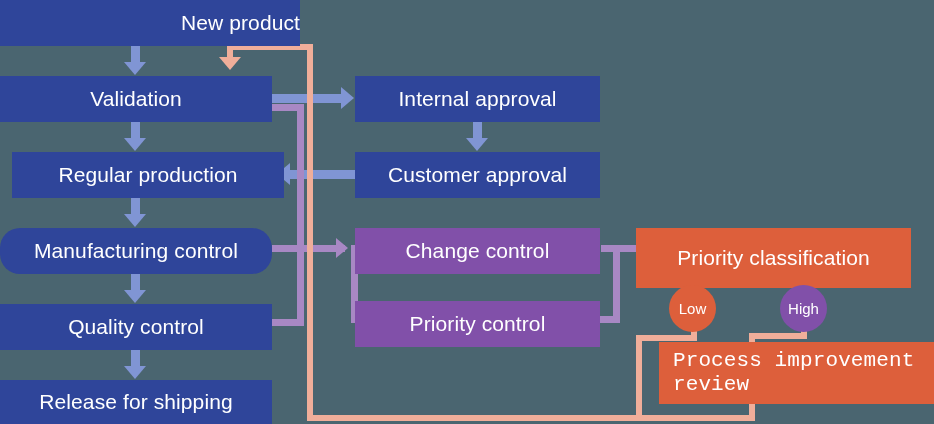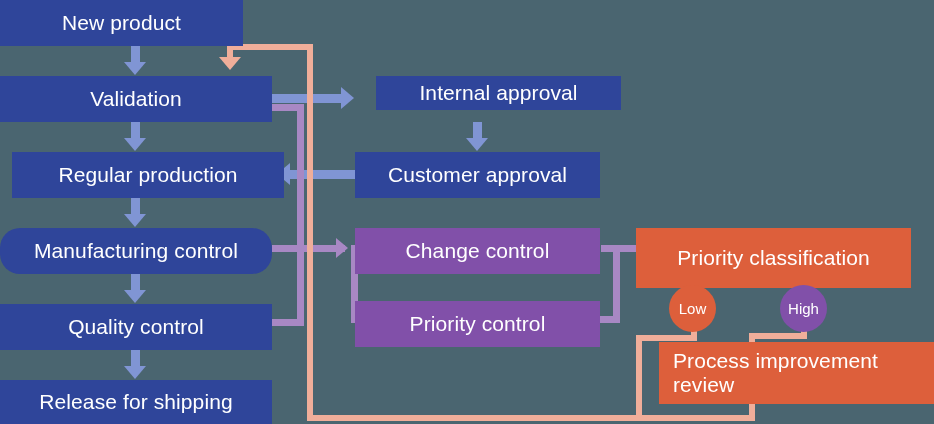--- a/index.html
+++ b/index.html
@@ -120,21 +120,21 @@
   <div class="ln peach" style="left:636px; top:335px; width:6px; height:80px;"></div>
 
   <div class="ln peach" style="left:749px; top:402px; width:6px; height:19px;"></div>
 
   <div class="ln peach" style="left:307px; top:415px; width:448px; height:6px;"></div>
   <div class="ln peach" style="left:307px; top:44px; width:6px; height:377px;"></div>
   <div class="ln peach" style="left:227px; top:44px; width:86px; height:6px;"></div>
   <div class="ln peach" style="left:227px; top:44px; width:6px; height:16px;"></div>
   <div class="arrow down-peach" style="left:219px; top:57px;"></div>
 
-  <div class="node blue center" style="left:0px; top:0px; width:243px; height:46px;">
+  <div class="node blue center" style="left:0px; top:0px; width:300px; height:46px;justify-content:flex-end;">
     <span>New product</span>
   </div>
 
   <div class="node blue center" style="left:0px; top:76px; width:272px; height:46px;">
     <span>Validation</span>
   </div>
 
   <div class="node blue center" style="left:0px; top:152px; width:272px; height:46px;margin-left:12px;">
     <span>Regular production</span>
   </div>
@@ -144,41 +144,41 @@
   </div>
 
   <div class="node blue center" style="left:0px; top:304px; width:272px; height:46px;">
     <span>Quality control</span>
   </div>
 
   <div class="node blue center" style="left:0px; top:380px; width:272px; height:44px;">
     <span>Release for shipping</span>
   </div>
 
-  <div class="node blue center" style="left:376px; top:76px; width:245px; height:34px;">
+  <div class="node blue center" style="left:355px; top:76px; width:245px; height:46px;">
     <span>Internal approval</span>
   </div>
 
   <div class="node blue center" style="left:355px; top:152px; width:245px; height:46px;">
     <span>Customer approval</span>
   </div>
 
   <div class="node purple center" style="left:355px; top:228px; width:245px; height:46px;">
     <span>Change control</span>
   </div>
 
   <div class="node purple center" style="left:355px; top:301px; width:245px; height:46px;">
     <span>Priority control</span>
   </div>
 
   <div class="node orange center" style="left:636px; top:228px; width:275px; height:60px;text-align:center;">
     <span>Priority classification</span>
   </div>
 
-  <div class="node orange leftpad" style="left:659px; top:342px; width:275px; height:62px;">
+  <div class="node orange leftpad" style="left:659px; top:342px; width:275px; height:62px;font-family:Liberation Mono, monospace;">
     <span>Process improvement review</span>
   </div>
 
   <div class="circle low" style="left:669px; top:285px; width:47px; height:47px;">
     <span>Low</span>
   </div>
 
   <div class="circle high" style="left:780px; top:285px; width:47px; height:47px;">
     <span>High</span>
   </div>

